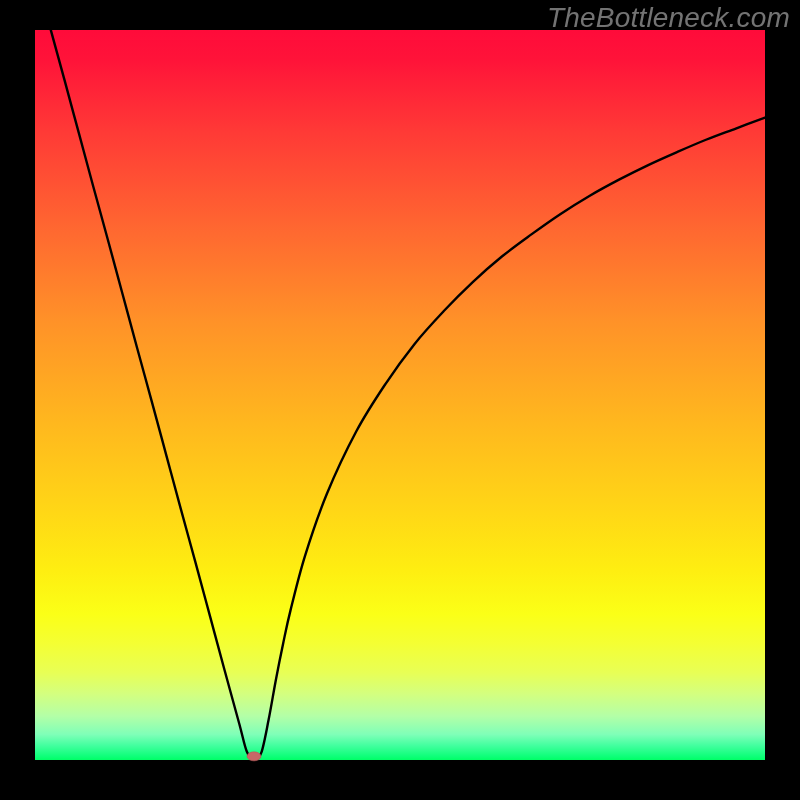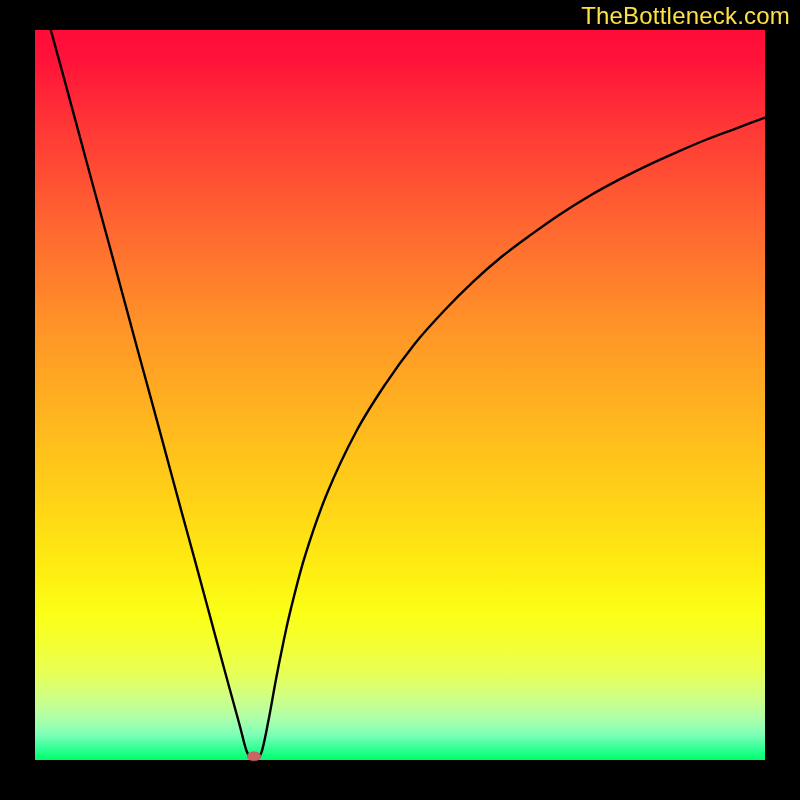--- a/index.html
+++ b/index.html
@@ -14,25 +14,26 @@
   .frame {
     position: relative;
     width: 800px;
     height: 800px;
     background: #000;
   }
   .watermark {
     position: absolute;
     top: 2px;
     right: 10px;
-    color: #fde047;
-    font-size: 24px;
+    color: #737373;
+    font-size: 28px;
     font-weight: 400;
     letter-spacing: 0.2px;
     z-index: 10;
+    font-style: italic;
   }
   .plot-area {
     position: absolute;
     left: 35px;
     top: 30px;
     width: 730px;
     height: 730px;
     background: linear-gradient(to bottom,
       #ff0b3a 0%,
       #ff1339 4%,

